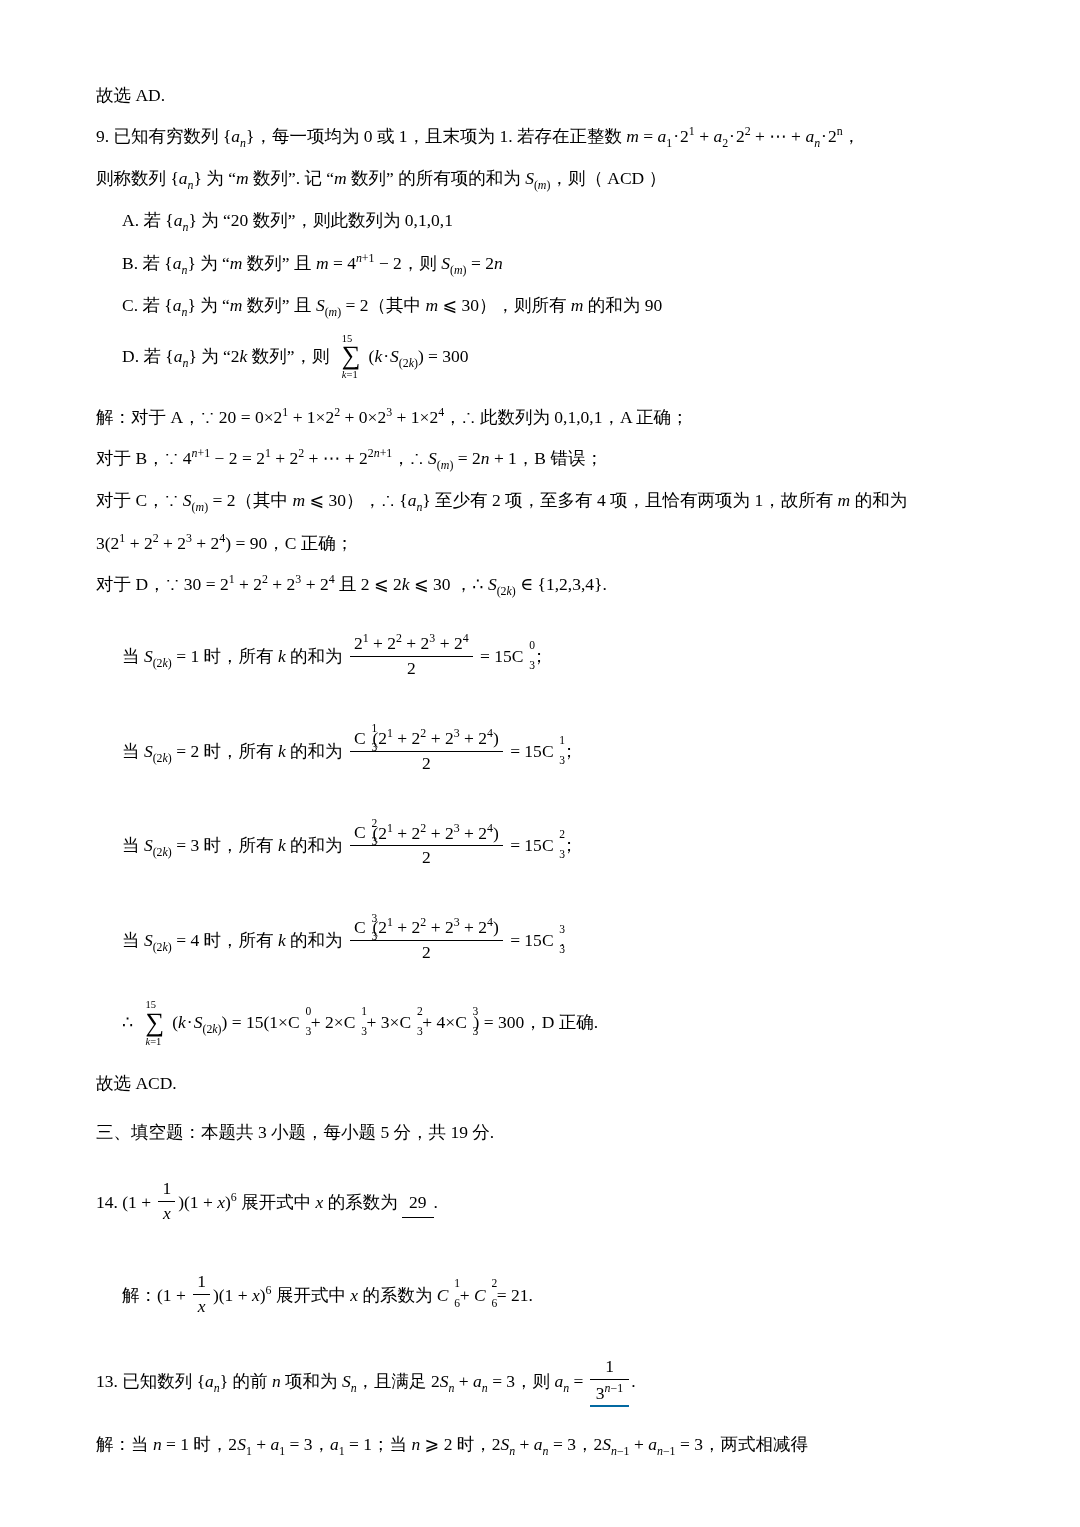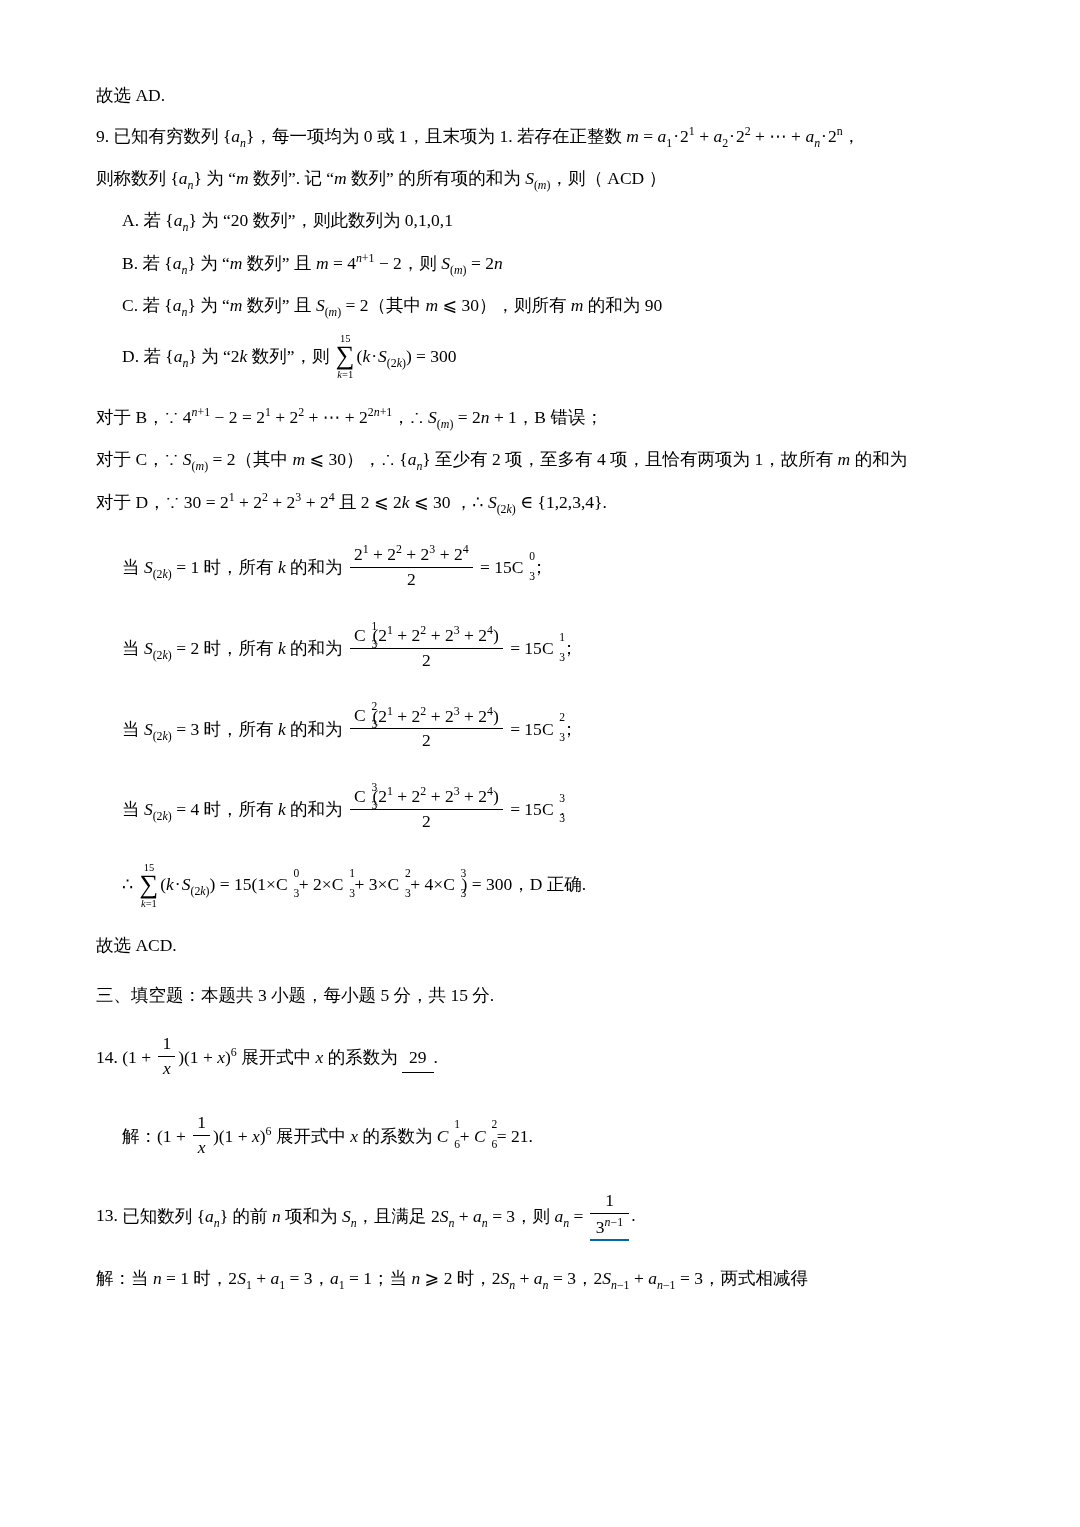--- a/index.html
+++ b/index.html
@@ -42,43 +42,42 @@
   i, .it { font-style: italic; font-family: "Liberation Serif", serif; }
   .up { vertical-align: super; font-size: 0.68em; }
   .dn { vertical-align: sub; font-size: 0.68em; }
   .cdot { padding: 0 1px; }
 
   
   .frac {
     display: inline-block;
     vertical-align: middle;
     text-align: center;
-    margin: 5px 3px;
+    margin: 12px 3px;
     position: relative;
     top: -0.15em;
   }
   .frac .num {
     display: block;
     padding: 0 4px 1px 4px;
     border-bottom: 1.1px solid #000;
     line-height: 1.25;
   }
   .frac .den {
     display: block;
     padding: 1px 4px 0 4px;
     line-height: 1.25;
   }
 
   
   .sum {
     display: inline-block;
     vertical-align: middle;
-    text-align: center;
     line-height: 1;
-    margin: 0 2px;
+    margin: 0 8px;
     position: relative;
     top: -0.05em;
   }
   .sum .top { display: block; font-size: 0.6em; line-height: 1.1; }
   .sum .sig { display: block; font-size: 1.5em; line-height: 0.95; font-style: normal; }
   .sum .bot { display: block; font-size: 0.6em; line-height: 1.1; }
 
   
   .comb {
     display: inline-block;
@@ -158,29 +157,35 @@
     </p>
 
     <p class="line indent1">
       <span>C. 若 {<i>a<span class="dn">n</span></i>} 为 “<i>m</i> 数列” 且 <i>S</i><span class="dn">(<i>m</i>)</span> = 2（其中 <i>m</i> ⩽ 30），则所有 <i>m</i> 的和为 90</span>
     </p>
 
     <p class="line indent1 gap-lg">
       <span>D. 若 {<i>a<span class="dn">n</span></i>} 为 “2<i>k</i> 数列”，则 <span class="sum"><span class="top">15</span><span class="sig">∑</span><span class="bot"><i>k</i>=1</span></span>(<i>k</i><span class="cdot">·</span><i>S</i><span class="dn">(2<i>k</i>)</span>) = 300</span>
     </p>
 
+    <p class="line">
+      <span>解：对于 A，∵ 20 = 0×2<span class="up">1</span> + 1×2<span class="up">2</span> + 0×2<span class="up">3</span> + 1×2<span class="up">4</span>，∴ 此数列为 0,1,0,1，A 正确；</span>
+    </p>
 
     <p class="line">
       <span>对于 B，∵ 4<span class="up"><i>n</i>+1</span> − 2 = 2<span class="up">1</span> + 2<span class="up">2</span> + ⋯ + 2<span class="up">2<i>n</i>+1</span>，∴ <i>S</i><span class="dn">(<i>m</i>)</span> = 2<i>n</i> + 1，B 错误；</span>
     </p>
 
     <p class="line">
       <span>对于 C，∵ <i>S</i><span class="dn">(<i>m</i>)</span> = 2（其中 <i>m</i> ⩽ 30），∴ {<i>a<span class="dn">n</span></i>} 至少有 2 项，至多有 4 项，且恰有两项为 1，故所有 <i>m</i> 的和为</span>
     </p>
 
+    <p class="line">
+      <span>3(2<span class="up">1</span> + 2<span class="up">2</span> + 2<span class="up">3</span> + 2<span class="up">4</span>) = 90，C 正确；</span>
+    </p>
 
     <p class="line gap-lg">
       <span>对于 D，∵ 30 = 2<span class="up">1</span> + 2<span class="up">2</span> + 2<span class="up">3</span> + 2<span class="up">4</span> 且 2 ⩽ 2<i>k</i> ⩽ 30 ，∴ <i>S</i><span class="dn">(2<i>k</i>)</span> ∈ {1,2,3,4}.</span>
     </p>
 
     <p class="line indent1 gap-lg">
       <span>当 <i>S</i><span class="dn">(2<i>k</i>)</span> = 1 时，所有 <i>k</i> 的和为 <span class="frac"><span class="num">2<span class="up">1</span> + 2<span class="up">2</span> + 2<span class="up">3</span> + 2<span class="up">4</span></span><span class="den">2</span></span> = 15<span class="comb"><span class="base">C</span><span class="sup">0</span><span class="sub">3</span><span class="pad">0</span></span>；</span>
     </p>
 
     <p class="line indent1 gap-lg">
@@ -197,21 +202,21 @@
 
     <p class="line indent1 gap-lg">
       <span>∴ <span class="sum"><span class="top">15</span><span class="sig">∑</span><span class="bot"><i>k</i>=1</span></span>(<i>k</i><span class="cdot">·</span><i>S</i><span class="dn">(2<i>k</i>)</span>) = 15(1×<span class="comb"><span class="base">C</span><span class="sup">0</span><span class="sub">3</span><span class="pad">0</span></span> + 2×<span class="comb"><span class="base">C</span><span class="sup">1</span><span class="sub">3</span><span class="pad">1</span></span> + 3×<span class="comb"><span class="base">C</span><span class="sup">2</span><span class="sub">3</span><span class="pad">2</span></span> + 4×<span class="comb"><span class="base">C</span><span class="sup">3</span><span class="sub">3</span><span class="pad">3</span></span>) = 300，D 正确.</span>
     </p>
 
     <p class="line gap-lg">
       <span>故选 ACD.</span>
     </p>
 
     <p class="line gap-lg">
-      <span>三、填空题：本题共 3 小题，每小题 5 分，共 15 分.</span>
+      <span>三、填空题：本题共 3 小题，每小题 5 分，共 19 分.</span>
     </p>
 
     <p class="line gap-lg">
       <span>14.</span>
       <span>(1 + <span class="frac"><span class="num">1</span><span class="den"><i>x</i></span></span>)(1 + <i>x</i>)<span class="up">6</span> 展开式中 <i>x</i> 的系数为</span>
       <span class="blank-ans">29</span><span>.</span>
     </p>
 
     <p class="line indent1 gap-xl">
       <span>解：(1 + <span class="frac"><span class="num">1</span><span class="den"><i>x</i></span></span>)(1 + <i>x</i>)<span class="up">6</span> 展开式中 <i>x</i> 的系数为 <span class="comb"><span class="base"><i>C</i></span><span class="sup">1</span><span class="sub">6</span><span class="pad">1</span></span> + <span class="comb"><span class="base"><i>C</i></span><span class="sup">2</span><span class="sub">6</span><span class="pad">2</span></span> = 21.</span>

